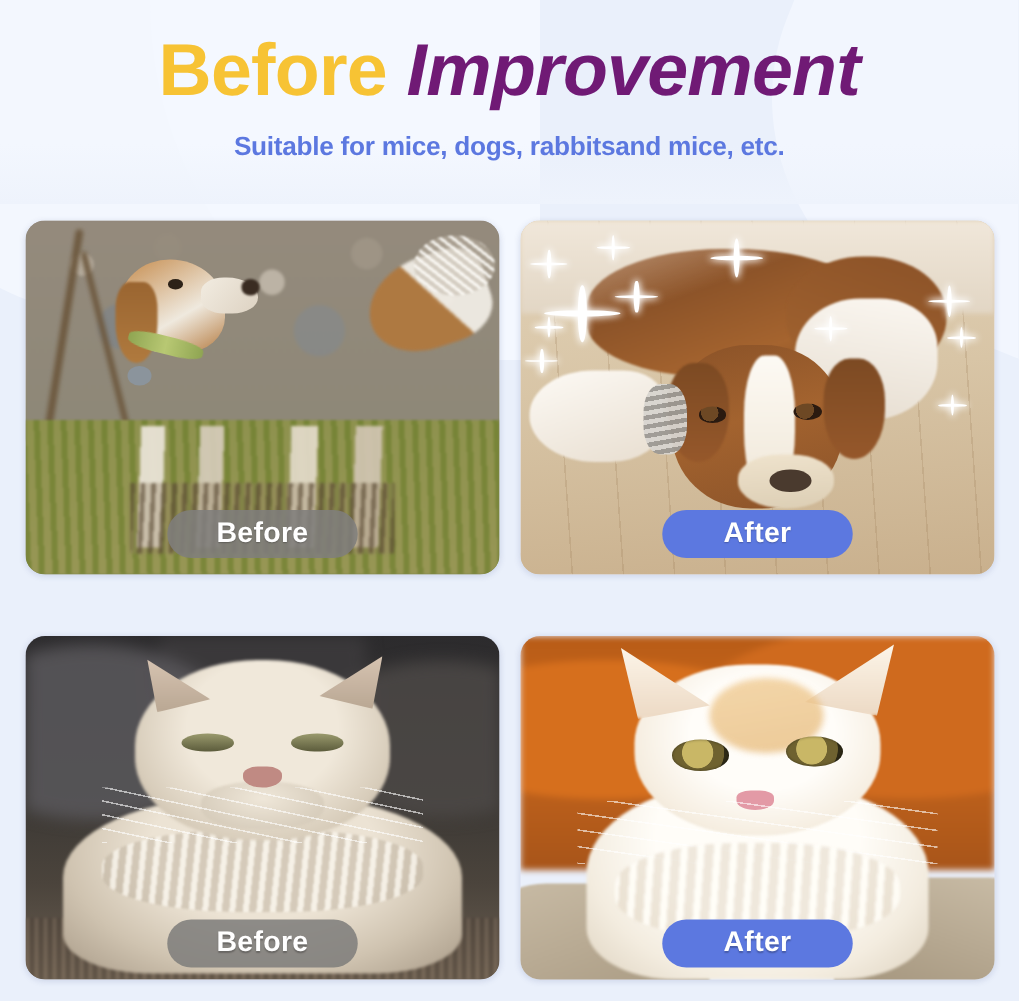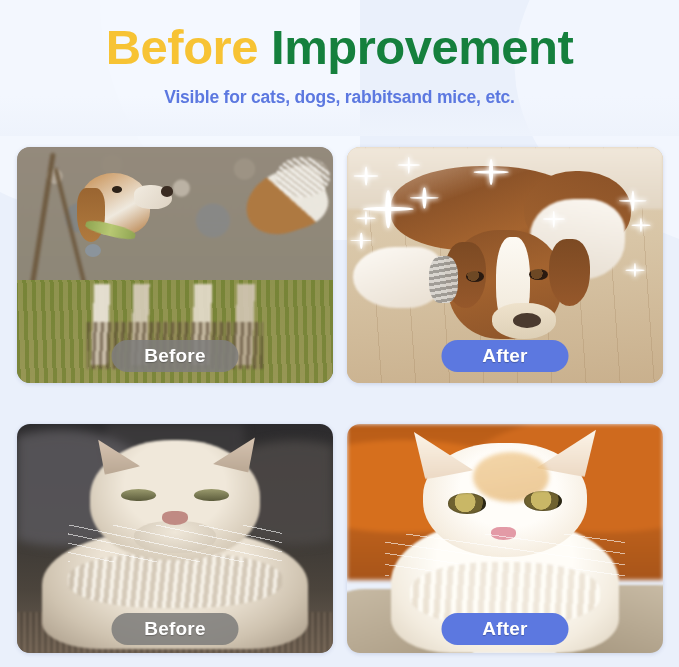--- a/index.html
+++ b/index.html
@@ -34,21 +34,21 @@
     background:linear-gradient(180deg,rgba(255,255,255,0) 0%, #eef3fc 100%);
   }
 
   
   header { position:relative; z-index:2; padding-top:22px; text-align:center; }
   .title {
     font-size:49px; font-weight:bold; line-height:1.05;
     letter-spacing:-0.5px;
   }
   .title .w1 { color:#f7c334; }
-  .title .w2 { color:#15803d; }
+  .title .w2 { color:#701a75;font-style:italic; }
   .subtitle {
     margin-top:14px;
     font-size:17.5px; font-weight:bold;
     color:#5c78e0;
     letter-spacing:-0.2px;
   }
 
   
   .grid {
     position:relative; z-index:2;
@@ -423,21 +423,21 @@
   <div class="swoosh-left2"></div>
   <div class="swoosh-right"></div>
   <div class="swoosh-bottom"></div>
 </div>
 
 <header>
   <h1 class="title">
     <span class="w1">Before</span>
     <span class="w2">Improvement</span>
   </h1>
-  <p class="subtitle">Visible for cats, dogs, rabbitsand mice, etc.</p>
+  <p class="subtitle">Suitable for mice, dogs, rabbitsand mice, etc.</p>
 </header>
 
 <div class="grid">
 
   <div class="panel">
     <div class="photo p-dog-before">
       <div class="gravel"></div>
       <div class="twig"></div>
       <div class="twig b"></div>
       <div class="grass"></div>

